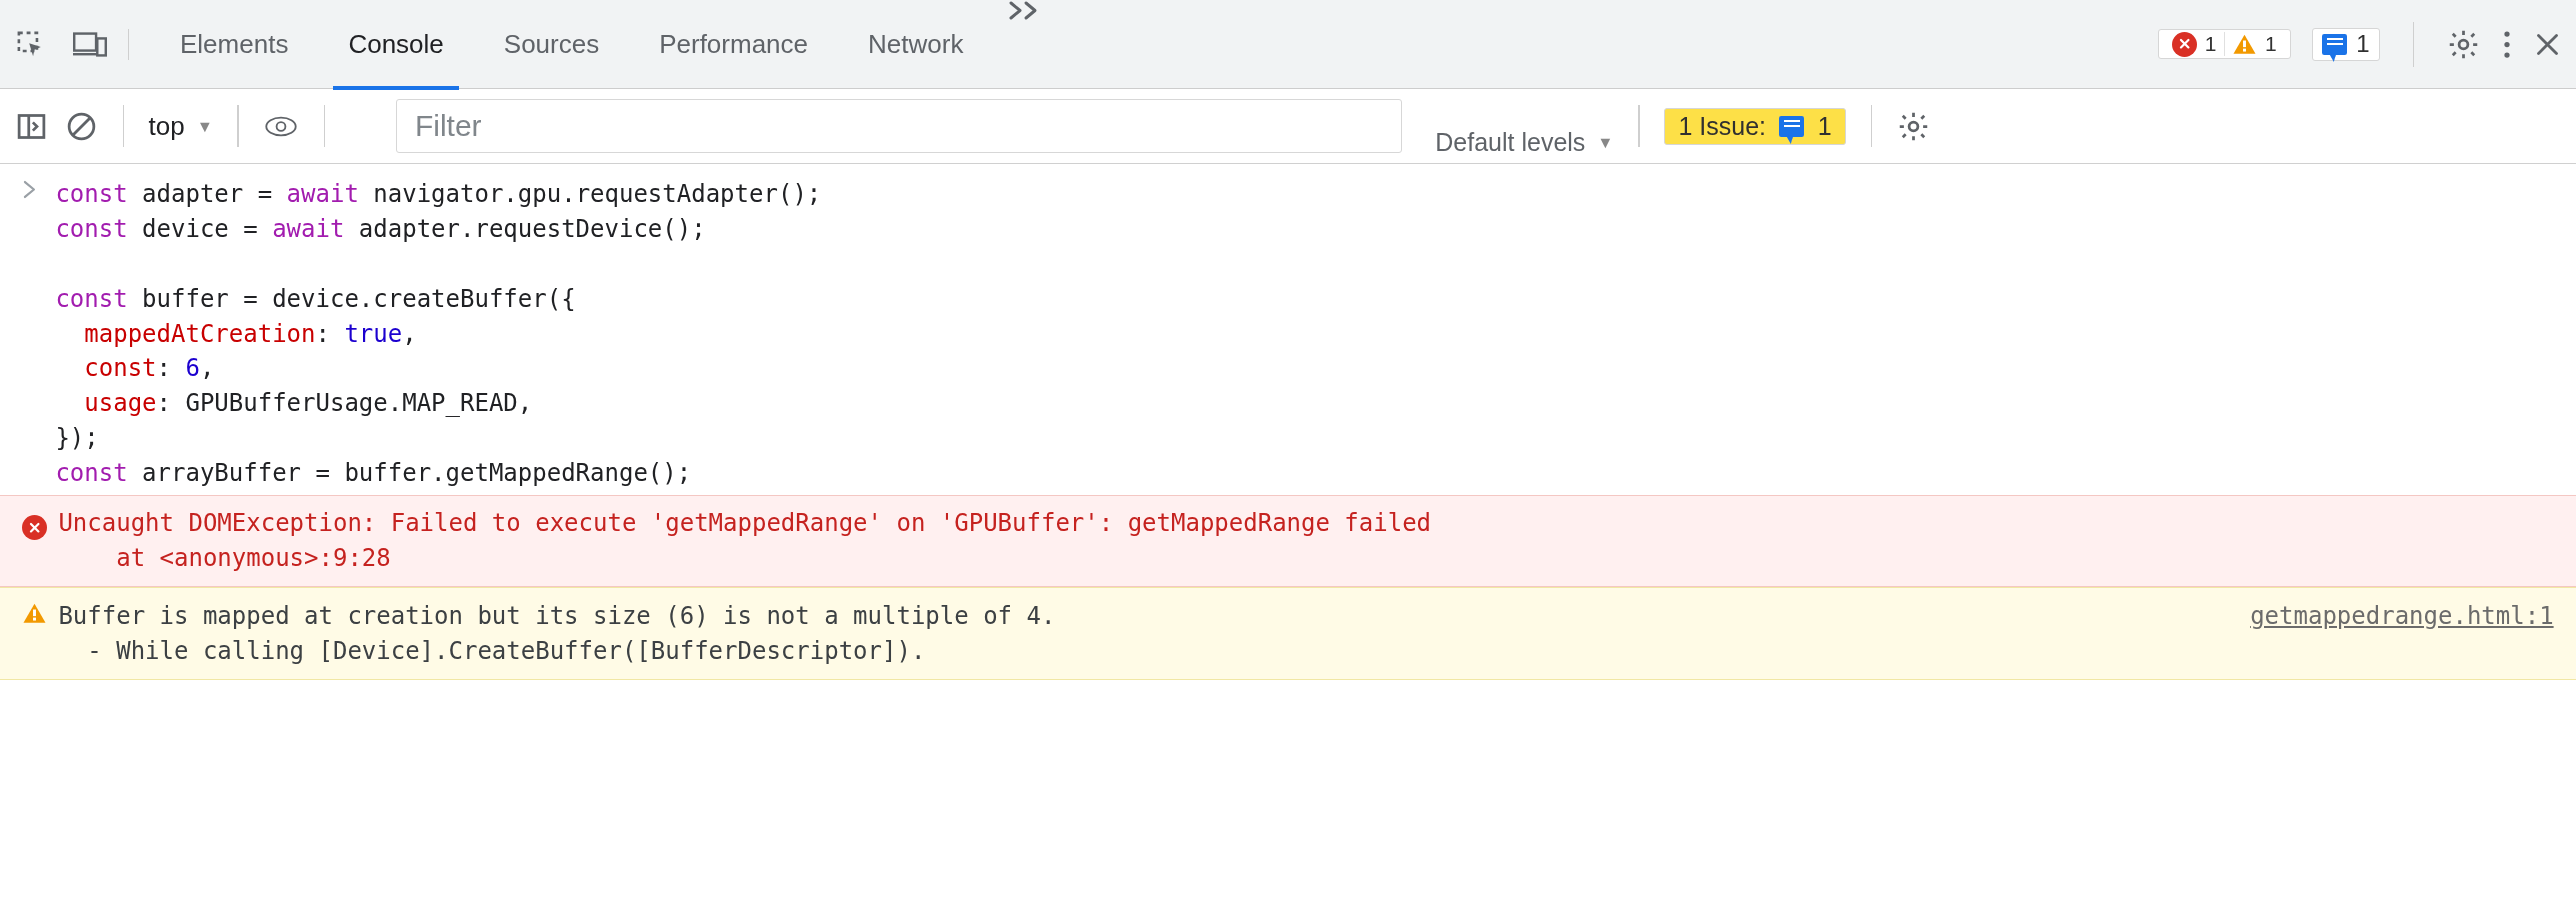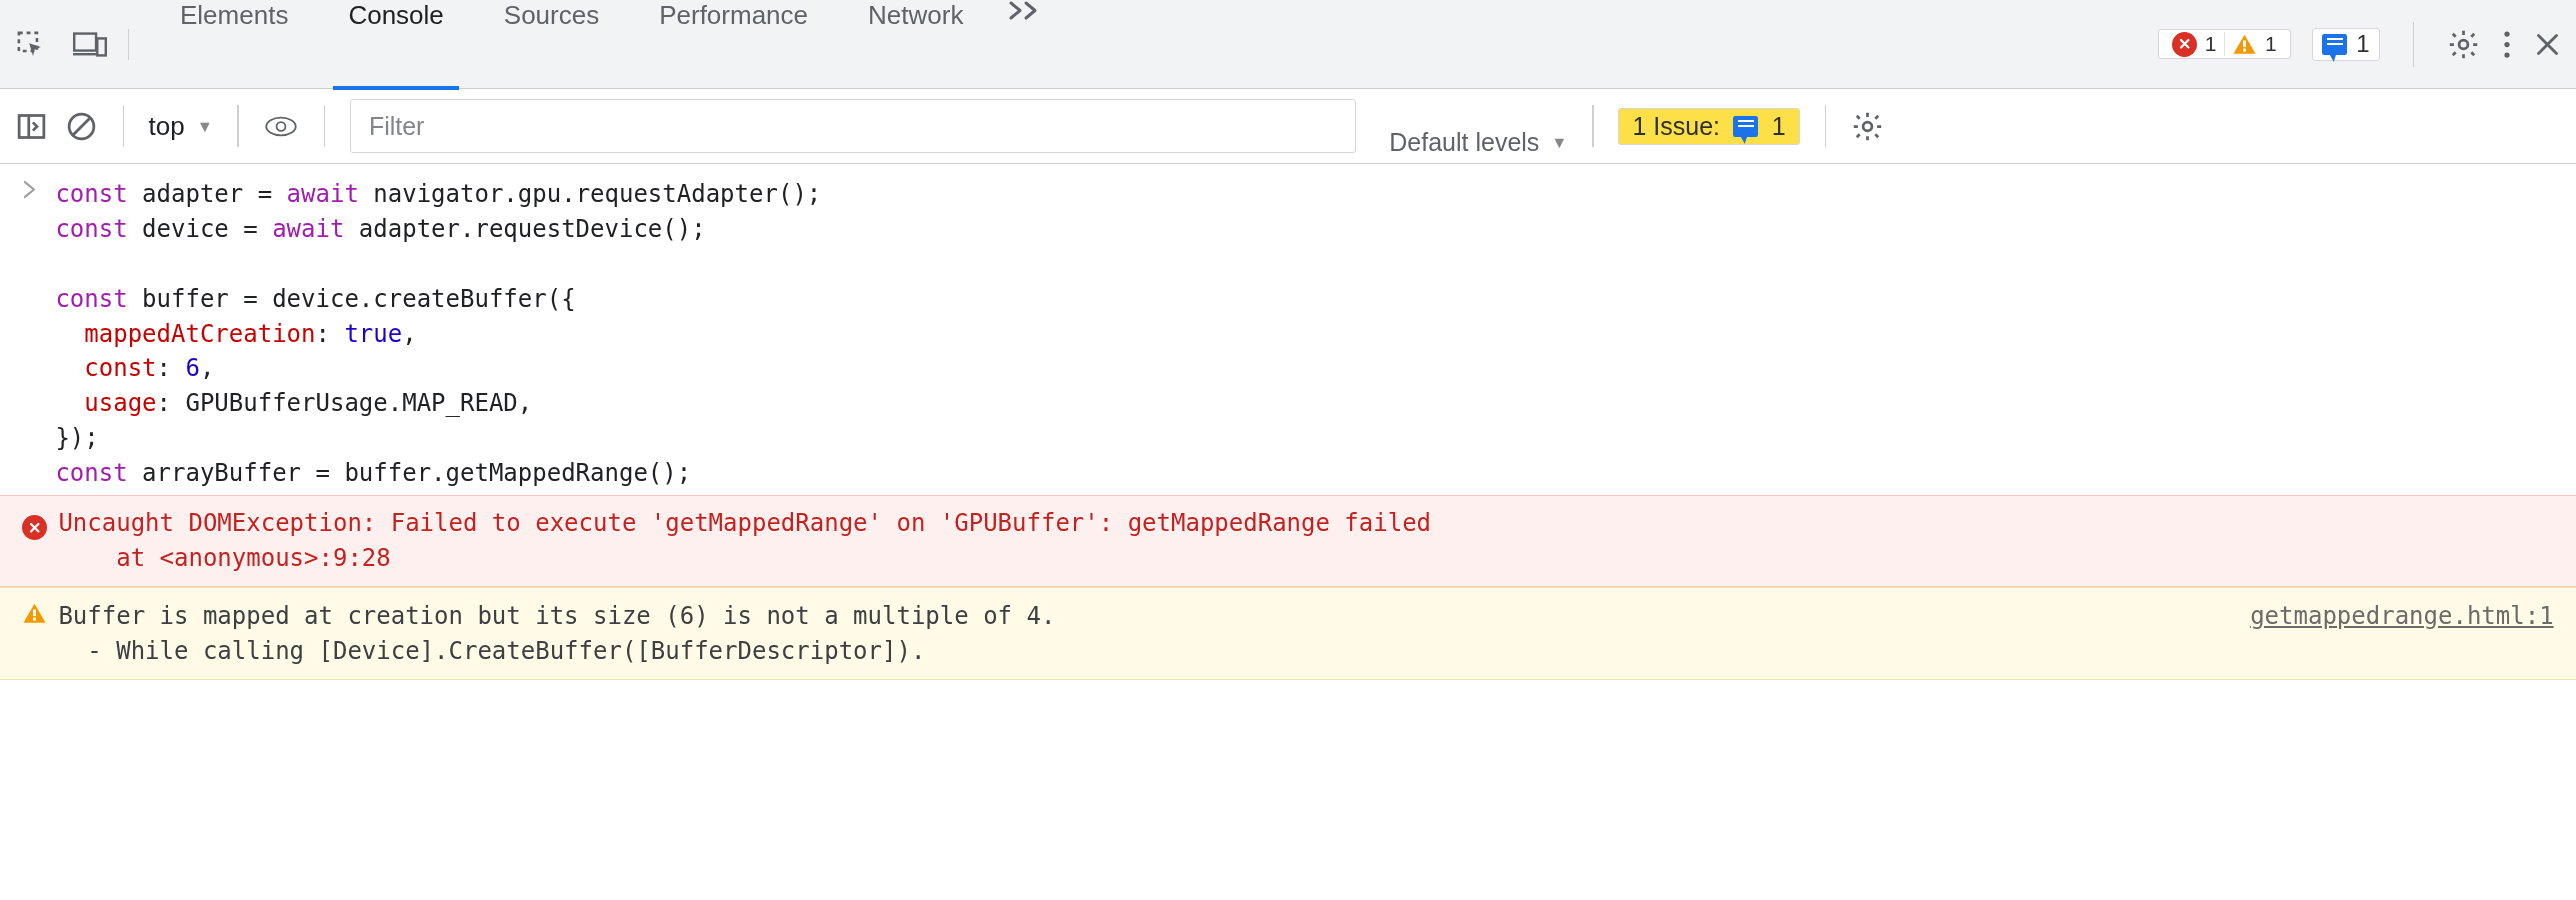--- a/index.html
+++ b/index.html
@@ -30,21 +30,21 @@
     border-right: 1.5px solid #cfcfcf;
   }
   .tabbar .right-icons {
     display: flex; align-items: center; gap: 21px;
     margin-left: auto;
   }
   .tabbar .tabs { display: flex; align-items: stretch; }
   .tab {
     padding: 0 30px;
     height: 89px;
-    display: flex; 
+    display: flex; align-items: center;
     color: #5f6368;
     font-size: 26px;
     cursor: pointer;
     position: relative;
   }
   .tab.active {
     color: #202124;
   }
   .tab.active::after {
     content:"";
@@ -105,24 +105,25 @@
   .context-select{
     display:flex;align-items:center;gap:7.5px;color:#202124;cursor:pointer;
     font-size:26px;
   }
   .tri-down { font-size:16.4px; color:#888; margin-left:4.5px;}
   .filter-input{
     flex:0 0 1006px;
     height:54px;
     border:1.5px solid #d7d7d7;
     border-radius:3px;
-    font-size:25px;
+    font-size:30px;
     padding:3px 18px;
     color:#202124;
     background:#fff;
+    margin-left:46px;
   }
   .filter-input::placeholder{color:#80868b;}
   .levels{ color:#5f6368; cursor:pointer; display:flex; align-items:center; gap:7.5px;font-size:25px;}
   .issue-pill{
     border:1.5px solid #d6d6d6; border-radius:3px;
     padding:3px 13.4px; display:flex; align-items:center; gap:13.4px;
     color:#303030; font-size:25px; background:#fde047;
   }
 
   

